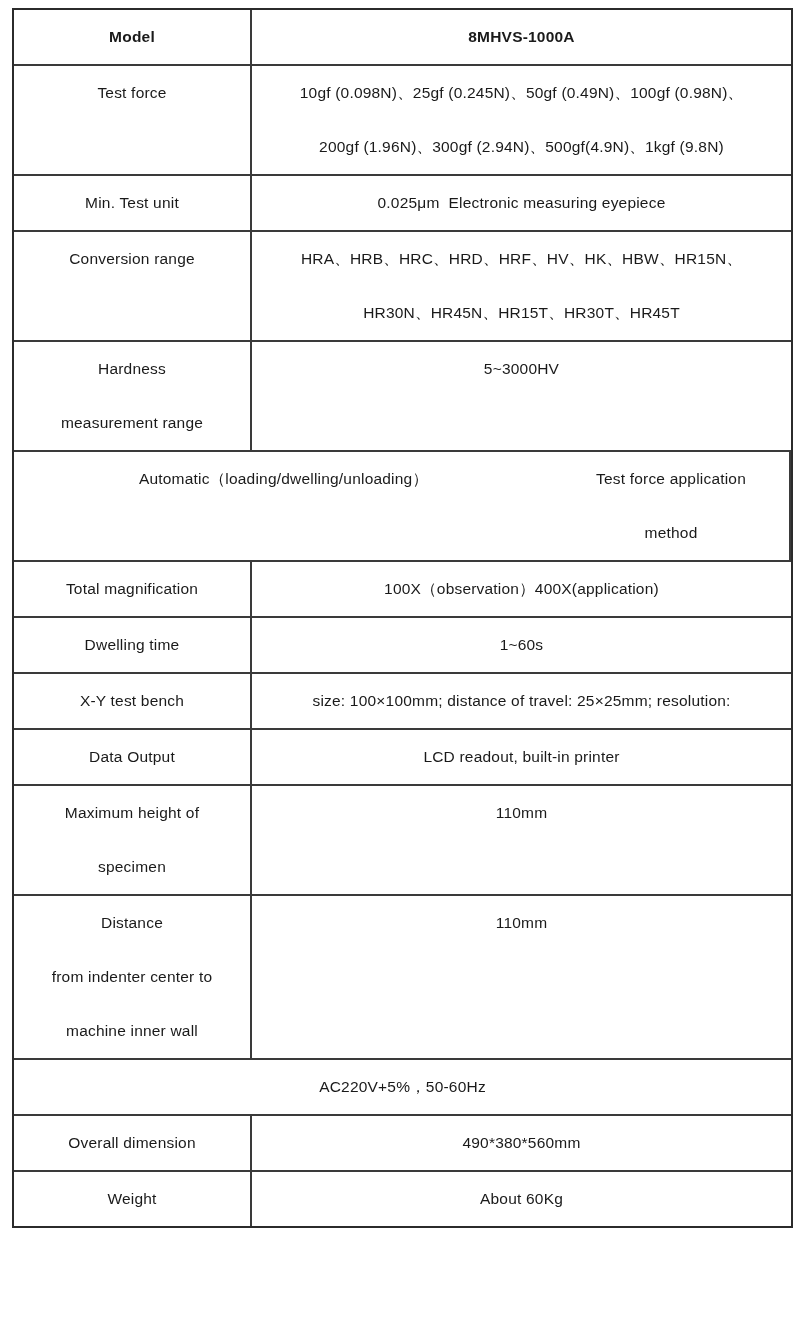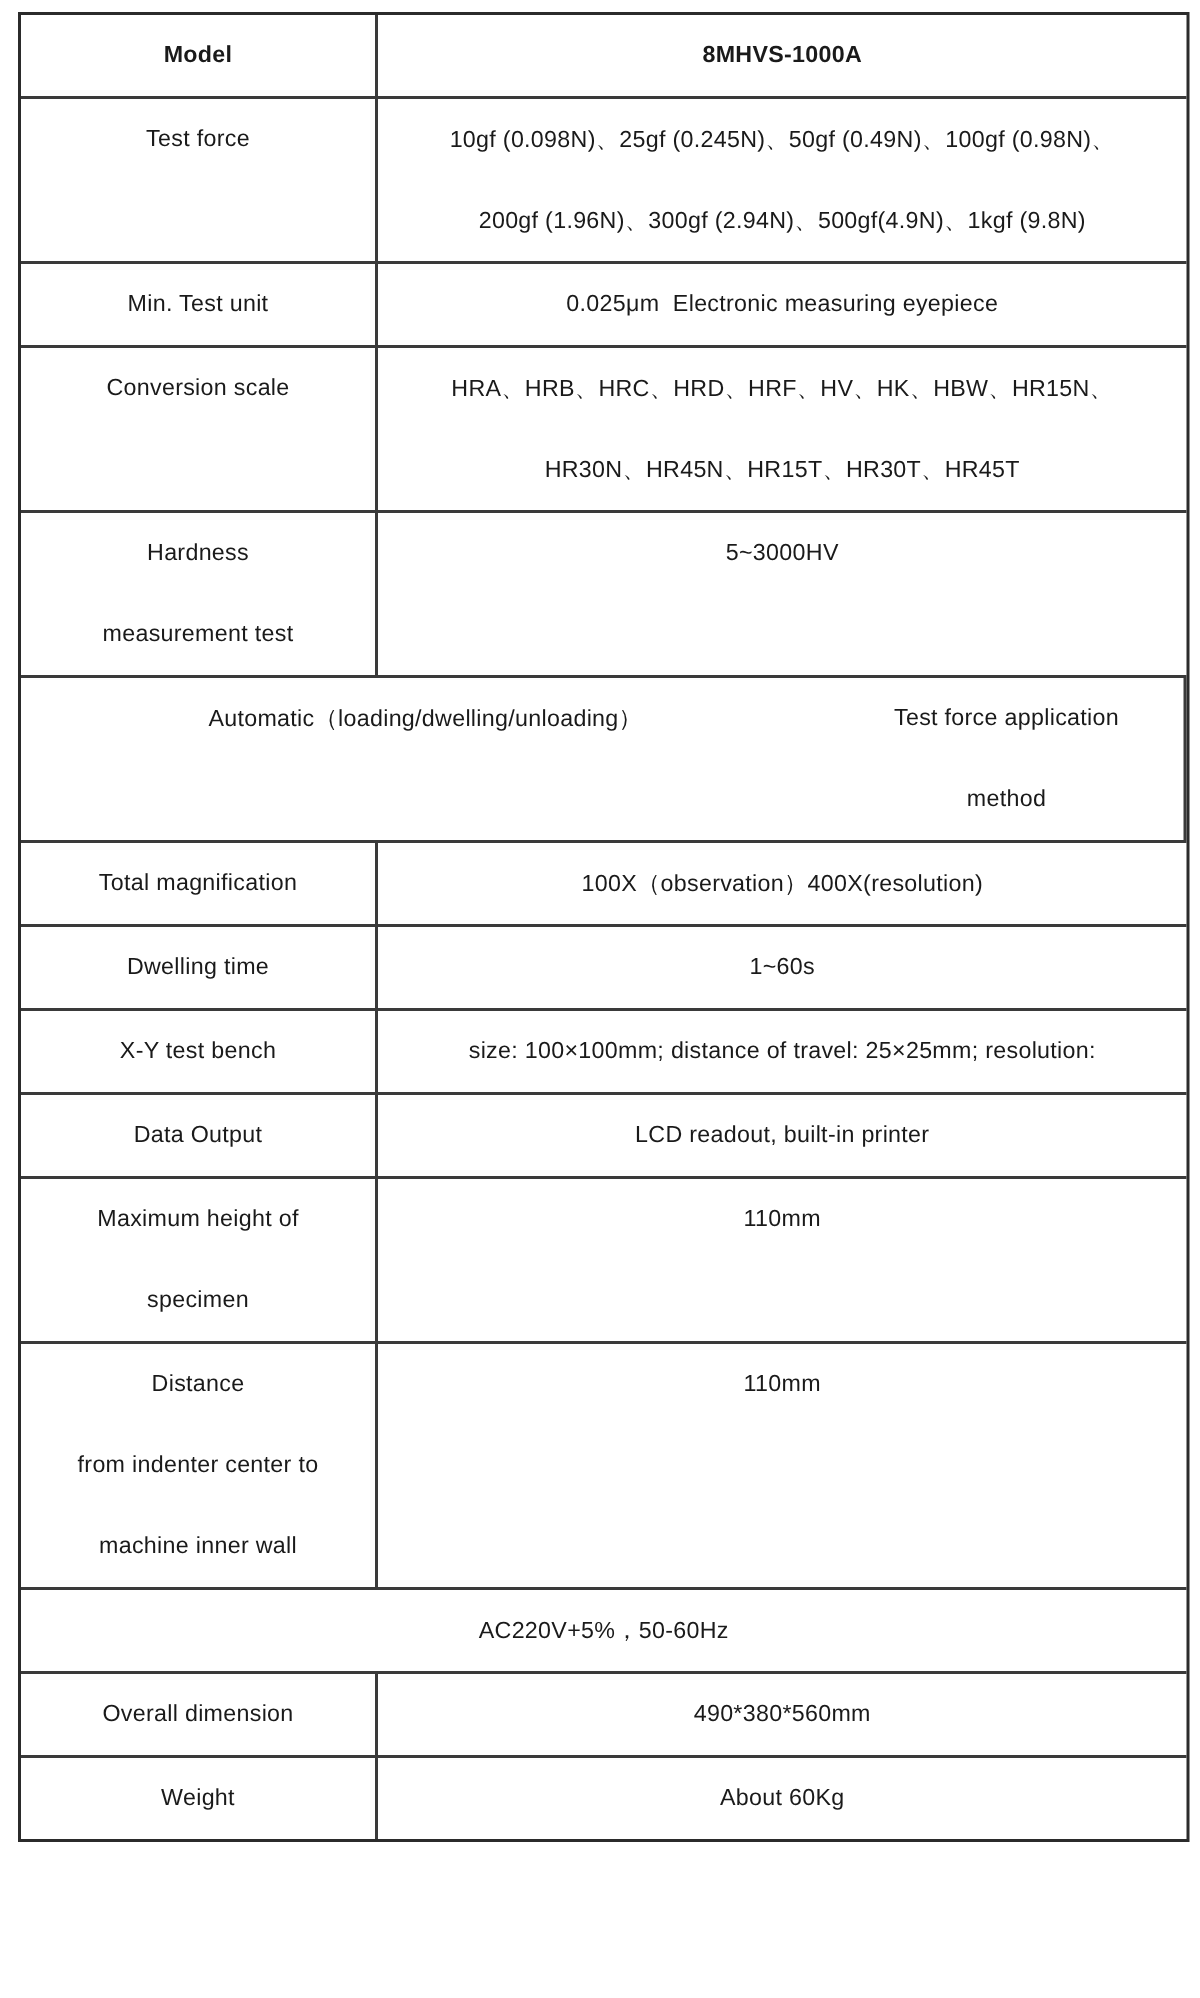--- a/index.html
+++ b/index.html
@@ -85,51 +85,51 @@
       <div class="row">
         <div class="cell label">
           <div class="line">Min. Test unit</div>
         </div>
         <div class="cell value">
           <div class="line">0.025μm  Electronic measuring eyepiece</div>
         </div>
       </div>
       <div class="row">
         <div class="cell label">
-          <div class="line">Conversion scale</div>
+          <div class="line">Conversion range</div>
         </div>
         <div class="cell value">
           <div class="line">HRA、HRB、HRC、HRD、HRF、HV、HK、HBW、HR15N、</div>
           <div class="line">HR30N、HR45N、HR15T、HR30T、HR45T</div>
         </div>
       </div>
       <div class="row">
         <div class="cell label">
           <div class="line">Hardness</div>
-          <div class="line">measurement test</div>
+          <div class="line">measurement range</div>
         </div>
         <div class="cell value">
           <div class="line">5~3000HV</div>
         </div>
       </div>
       <div class="row">
         <div class="cell value">
           <div class="line">Automatic（loading/dwelling/unloading）</div>
         </div>
         <div class="cell label">
           <div class="line">Test force application</div>
           <div class="line">method</div>
         </div>
       </div>
       <div class="row">
         <div class="cell label">
           <div class="line">Total magnification</div>
         </div>
         <div class="cell value">
-          <div class="line">100X（observation）400X(resolution)</div>
+          <div class="line">100X（observation）400X(application)</div>
         </div>
       </div>
       <div class="row">
         <div class="cell label">
           <div class="line">Dwelling time</div>
         </div>
         <div class="cell value">
           <div class="line">1~60s</div>
         </div>
       </div>

